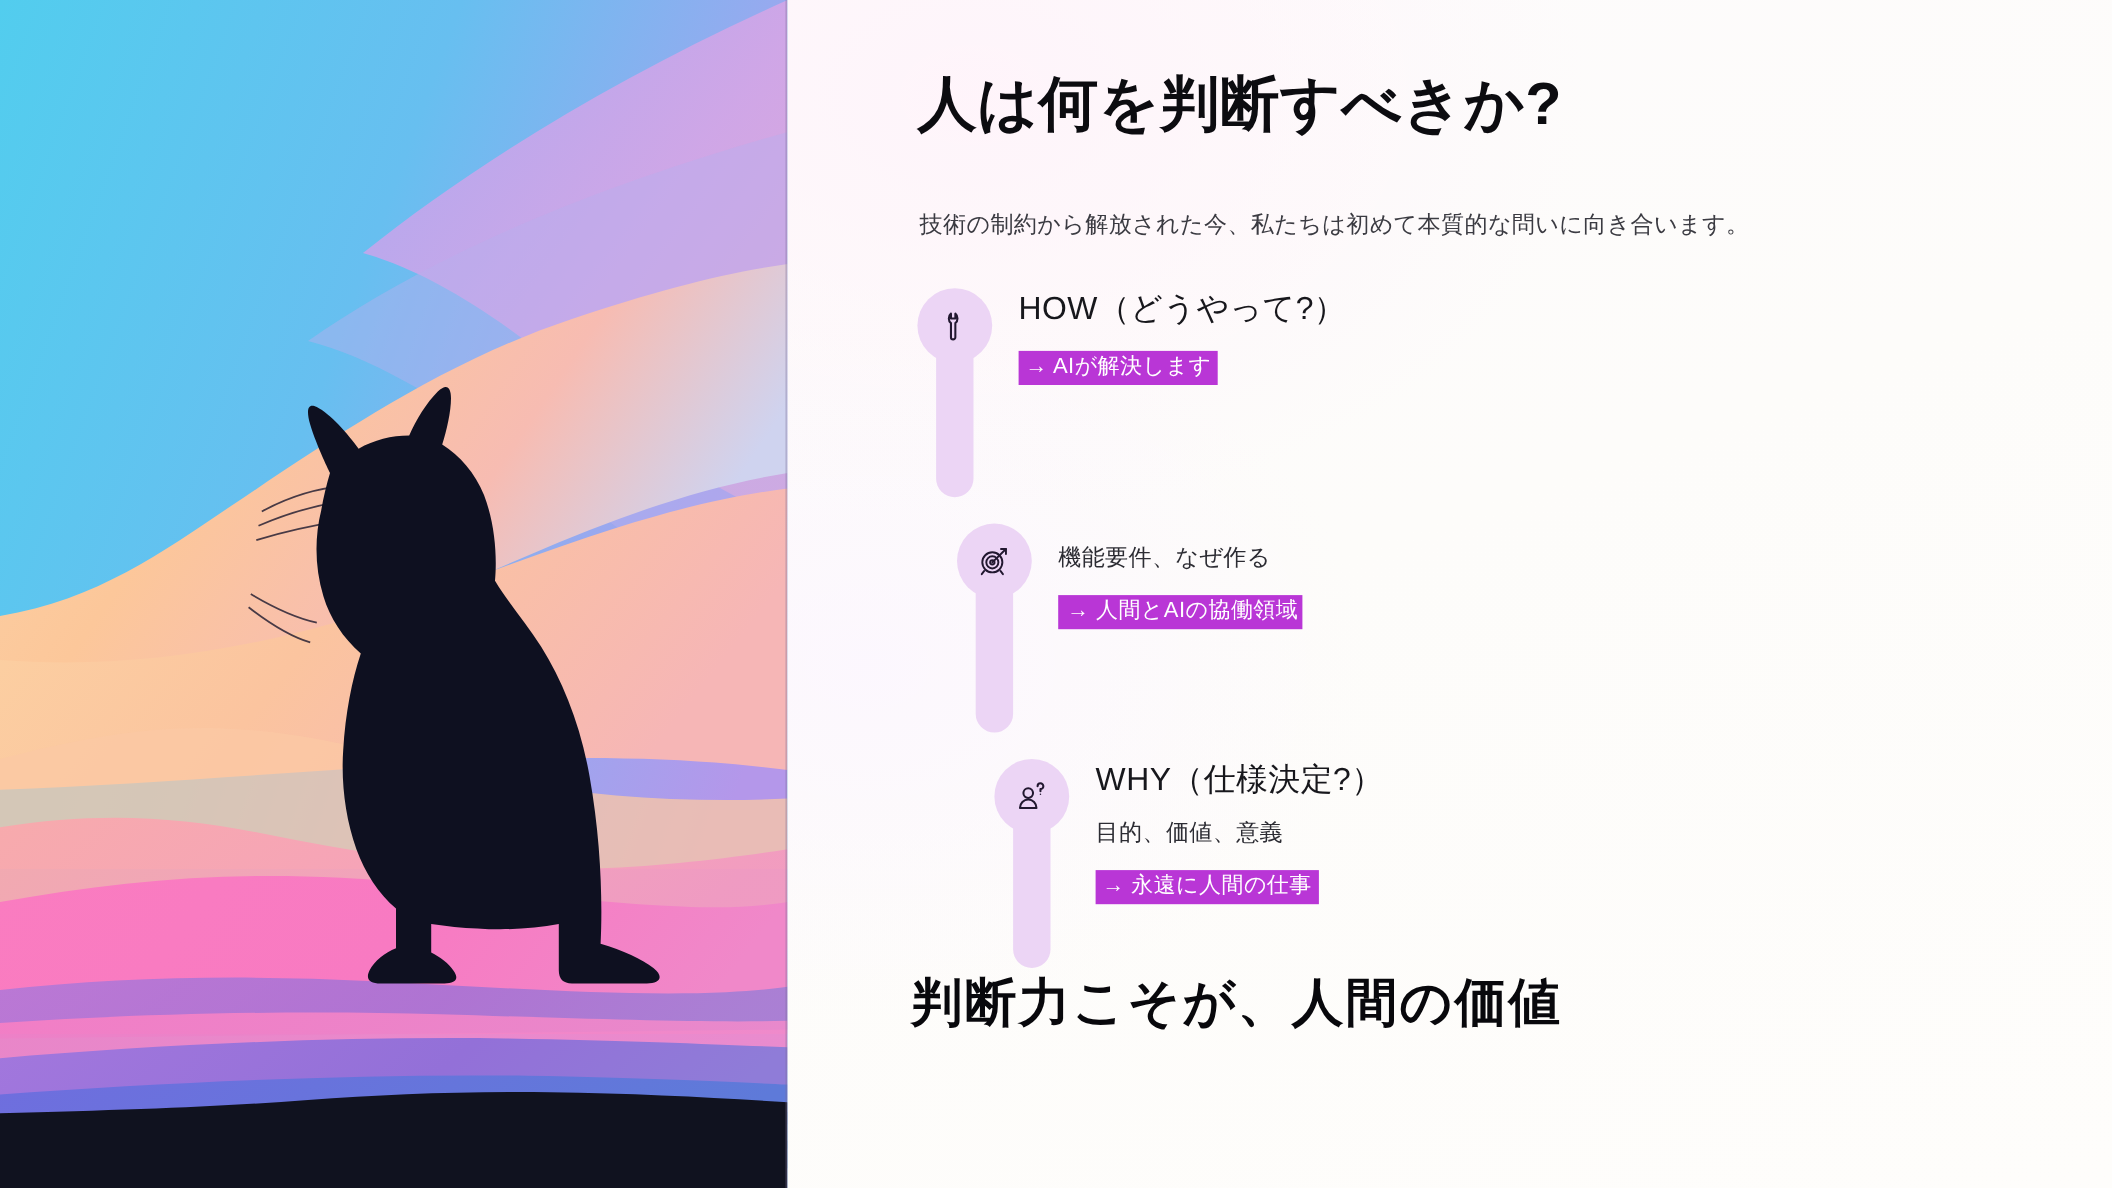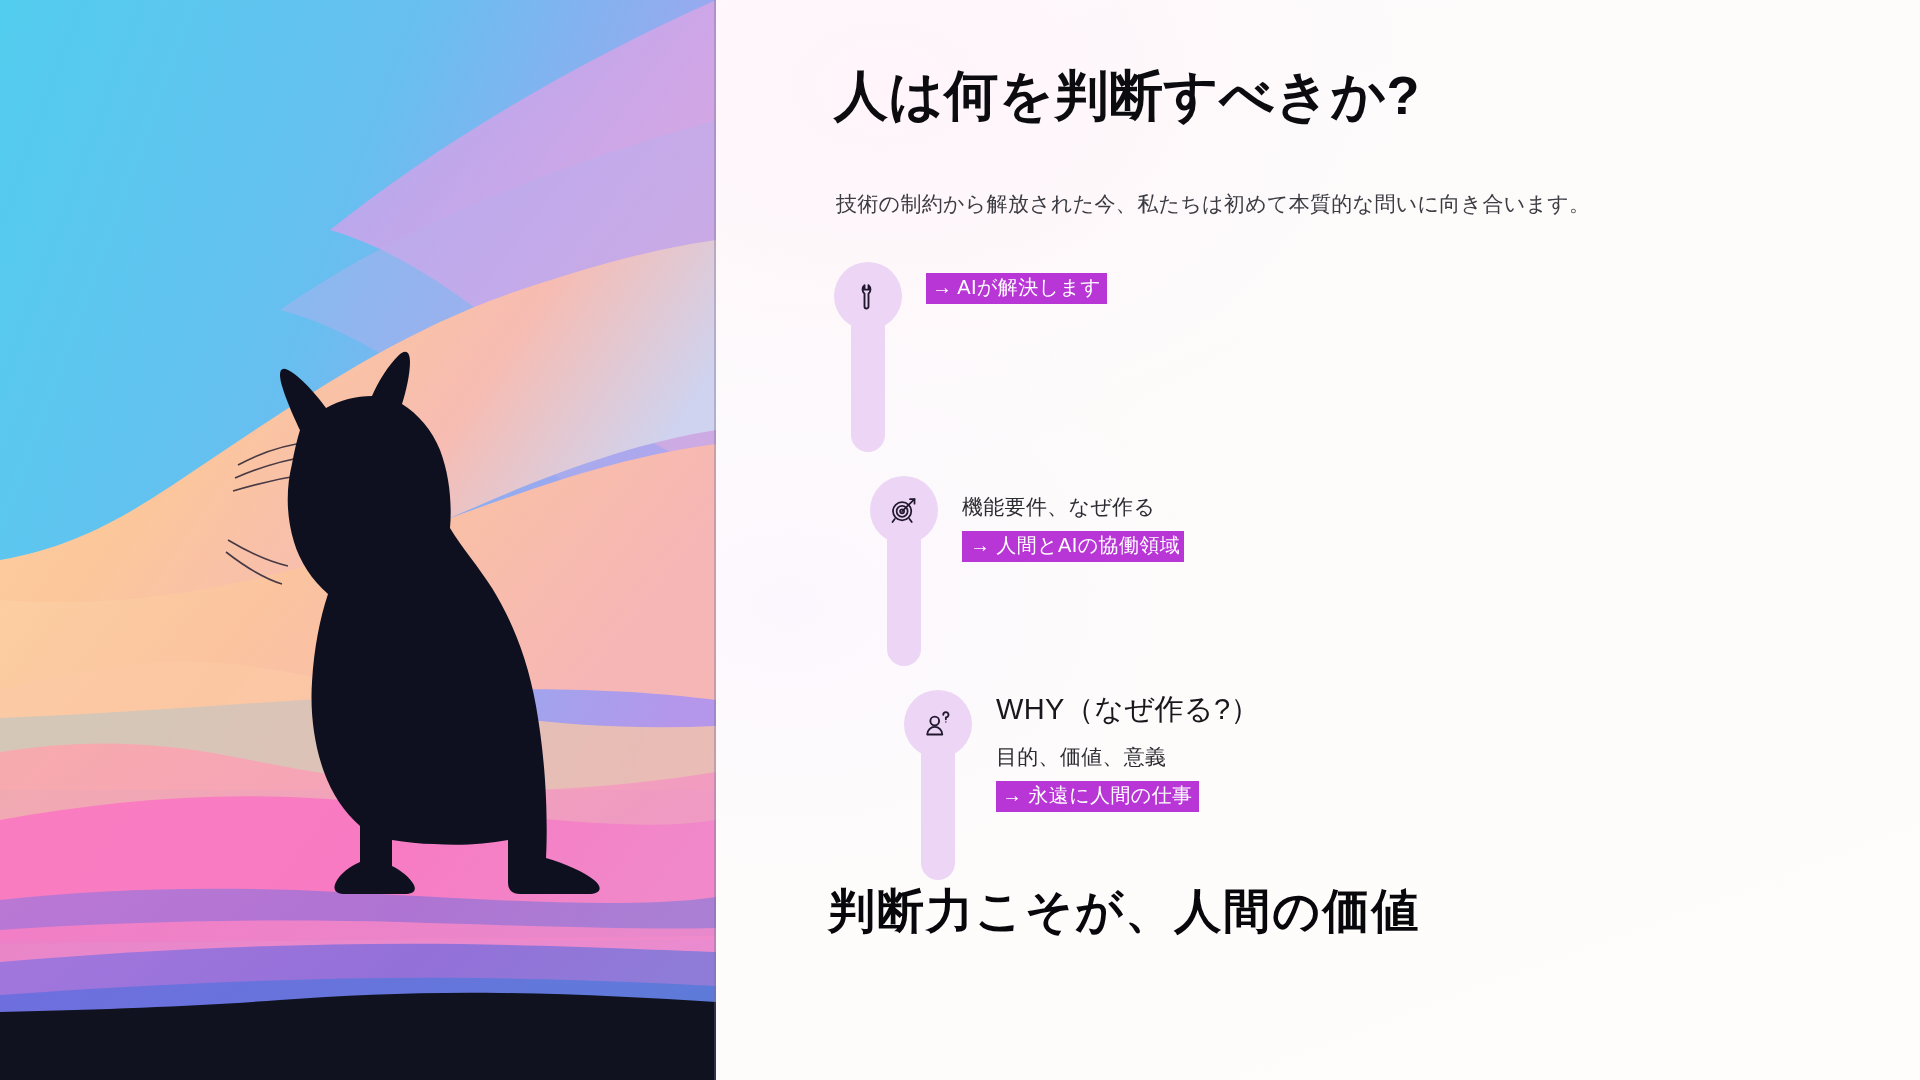--- a/index.html
+++ b/index.html
@@ -121,21 +121,21 @@
     white-space:nowrap;
   }
   .block-detail {
     margin-top:16px;
     font-size:21px;
     font-weight:400;
     color:#2c2c33;
     letter-spacing:0.3px;
     white-space:nowrap;
   }
-  .block-verdict-row { margin-top:10px; }
+  .block-verdict-row { margin-top:20px; }
   .block-verdict {
     display:inline-block;
     background:#b936d6;
     color:#ffffff;
     font-size:20px;
     font-weight:400;
     letter-spacing:0.4px;
     padding:3px 6px 5px 6px;
     white-space:nowrap;
     line-height:1.15;
@@ -314,20 +314,21 @@
       <div class="block" data-idx="0">
         <div class="lolly">
           <div class="stem"></div>
           <div class="disc">
             <svg width="30" height="30" viewBox="0 0 24 24" fill="none" stroke="#221830" stroke-width="1.5" stroke-linecap="round" stroke-linejoin="round">
               <path d="M9.2 3.3 A4.6 4.6 0 0 0 9.2 10.2 L9.2 20.4 A1.6 1.6 0 0 0 12.4 20.4 L12.4 10.2 A4.6 4.6 0 0 0 12.4 3.3 L12.4 6.9 L9.2 6.9 Z"></path>
             </svg>
           </div>
         </div>
         <div class="block-body">
+          <div class="block-title">HOW（どうやって?）</div>
           <div class="block-verdict-row">
             <span class="block-verdict">→ AIが解決します</span>
           </div>
         </div>
       </div>
 
       <div class="block" data-idx="1">
         <div class="lolly">
           <div class="stem"></div>
           <div class="disc">
@@ -356,21 +357,21 @@
           <div class="disc">
             <svg width="30" height="30" viewBox="0 0 24 24" fill="none" stroke="#221830" stroke-width="1.5" stroke-linecap="round" stroke-linejoin="round">
               <circle cx="9.4" cy="9.6" r="3.5"></circle>
               <path d="M3.4 20.4 C3.4 16.9 6.1 14.3 9.4 14.3 C12.7 14.3 15.4 16.9 15.4 20.4 Z"></path>
               <path d="M16.2 4.6 A2.1 2.1 0 1 1 18.3 6.7 L18.3 8.2"></path>
               <circle cx="18.3" cy="10.4" r="0.55" fill="#221830" stroke="none"></circle>
             </svg>
           </div>
         </div>
         <div class="block-body">
-          <div class="block-title">WHY（なぜ作る?）</div>
+          <div class="block-title">WHY（仕様決定?）</div>
           <div class="block-detail">目的、価値、意義</div>
           <div class="block-verdict-row">
             <span class="block-verdict">→ 永遠に人間の仕事</span>
           </div>
         </div>
       </div>
 
     </div>
 
     <div class="closing-statement">判断力こそが、人間の価値</div>

